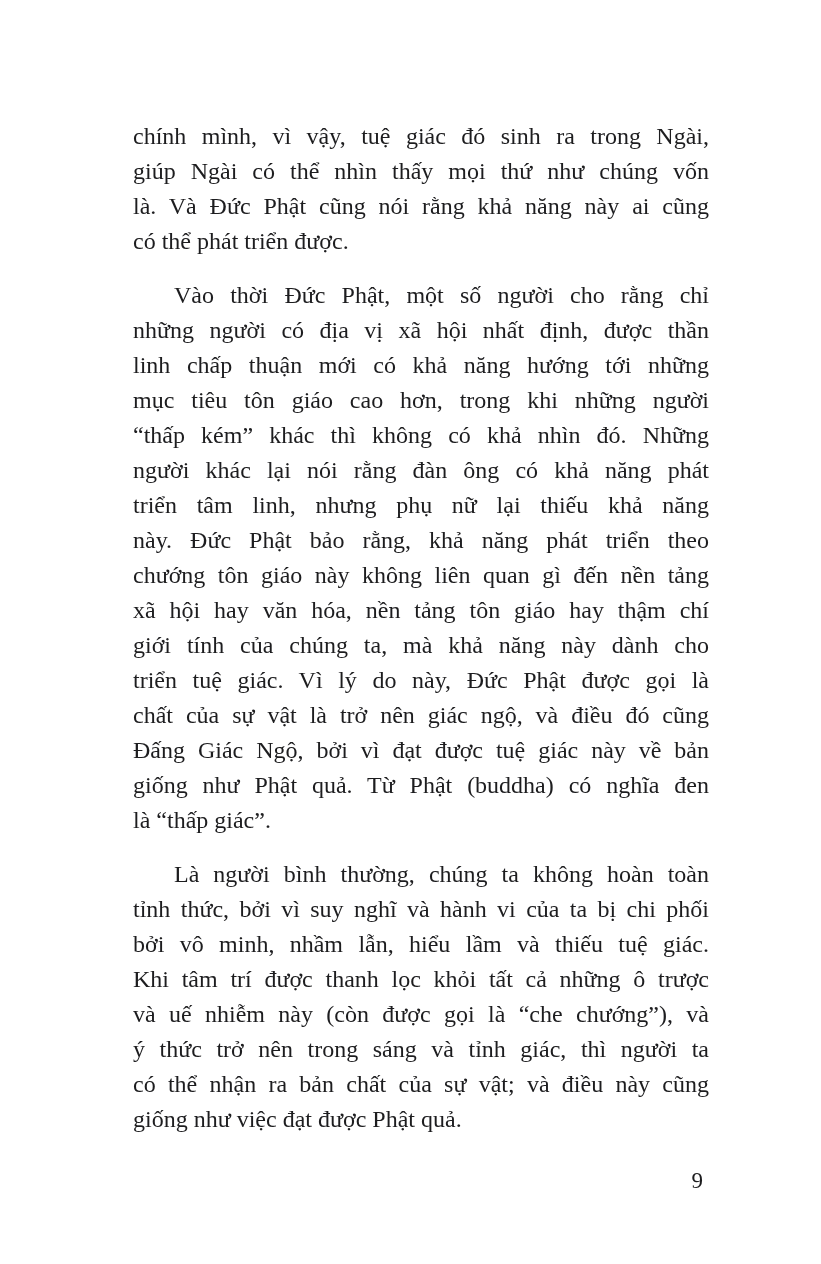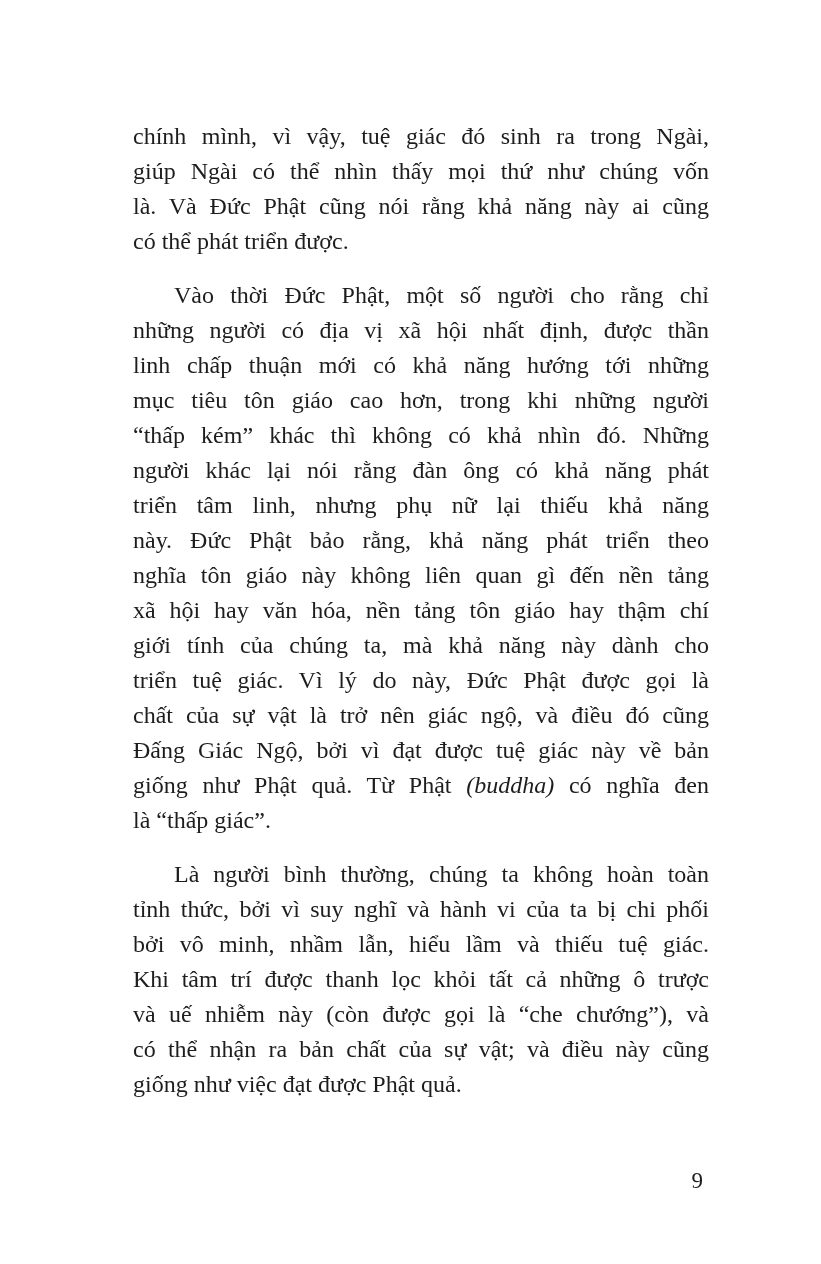--- a/index.html
+++ b/index.html
@@ -37,21 +37,20 @@
     text-align-last: justify;
     overflow: hidden;
   }
   .line.last {
     text-align-last: left;
   }
   .line.first-indented {
     text-indent: 41px;
   }
   .italic {
-    font-style: italic;
   }
   .page-number {
     position: absolute;
     left: 127px;
     top: 1166px;
     width: 576px;
     text-align: right;
     font-size: 23px;
     line-height: 30px;
   }
@@ -69,33 +68,34 @@
       </div>
       <div class="paragraph">
         <div class="line first-indented"><span>Vào thời Đức Phật, một số người cho rằng chỉ</span></div>
         <div class="line"><span>những người có địa vị xã hội nhất định, được thần</span></div>
         <div class="line"><span>linh chấp thuận mới có khả năng hướng tới những</span></div>
         <div class="line"><span>mục tiêu tôn giáo cao hơn, trong khi những người</span></div>
         <div class="line"><span>“thấp kém” khác thì không có khả nhìn đó. Những</span></div>
         <div class="line"><span>người khác lại nói rằng đàn ông có khả năng phát</span></div>
         <div class="line"><span>triển tâm linh, nhưng phụ nữ lại thiếu khả năng</span></div>
         <div class="line"><span>này. Đức Phật bảo rằng, khả năng phát triển theo</span></div>
-        <div class="line"><span>nghĩa tôn giáo này không liên quan gì đến nền tảng</span></div>
+        <div class="line"><span>chướng tôn giáo này không liên quan gì đến nền tảng</span></div>
         <div class="line"><span>xã hội hay văn hóa, nền tảng tôn giáo hay thậm chí</span></div>
         <div class="line"><span>giới tính của chúng ta, mà khả năng này dành cho</span></div>
         <div class="line"><span>triển tuệ giác. Vì lý do này, Đức Phật được gọi là</span></div>
         <div class="line"><span>chất của sự vật là trở nên giác ngộ, và điều đó cũng</span></div>
         <div class="line"><span>Đấng Giác Ngộ, bởi vì đạt được tuệ giác này về bản</span></div>
         <div class="line"><span>giống như Phật quả. Từ Phật </span><span class="italic">(buddha)</span><span> có nghĩa đen</span></div>
         <div class="line last"><span>là “thấp giác”.</span></div>
       </div>
       <div class="paragraph">
         <div class="line first-indented"><span>Là người bình thường, chúng ta không hoàn toàn</span></div>
         <div class="line"><span>tỉnh thức, bởi vì suy nghĩ và hành vi của ta bị chi phối</span></div>
         <div class="line"><span>bởi vô minh, nhầm lẫn, hiểu lầm và thiếu tuệ giác.</span></div>
         <div class="line"><span>Khi tâm trí được thanh lọc khỏi tất cả những ô trược</span></div>
         <div class="line"><span>và uế nhiễm này (còn được gọi là “che chướng”), và</span></div>
+        <div class="line"><span>ý thức trở nên trong sáng và tỉnh giác, thì người ta</span></div>
         <div class="line"><span>có thể nhận ra bản chất của sự vật; và điều này cũng</span></div>
         <div class="line last"><span>giống như việc đạt được Phật quả.</span></div>
       </div>
     </div>
   <div class="page-number">9</div>
 </div>
 
 </body></html>

